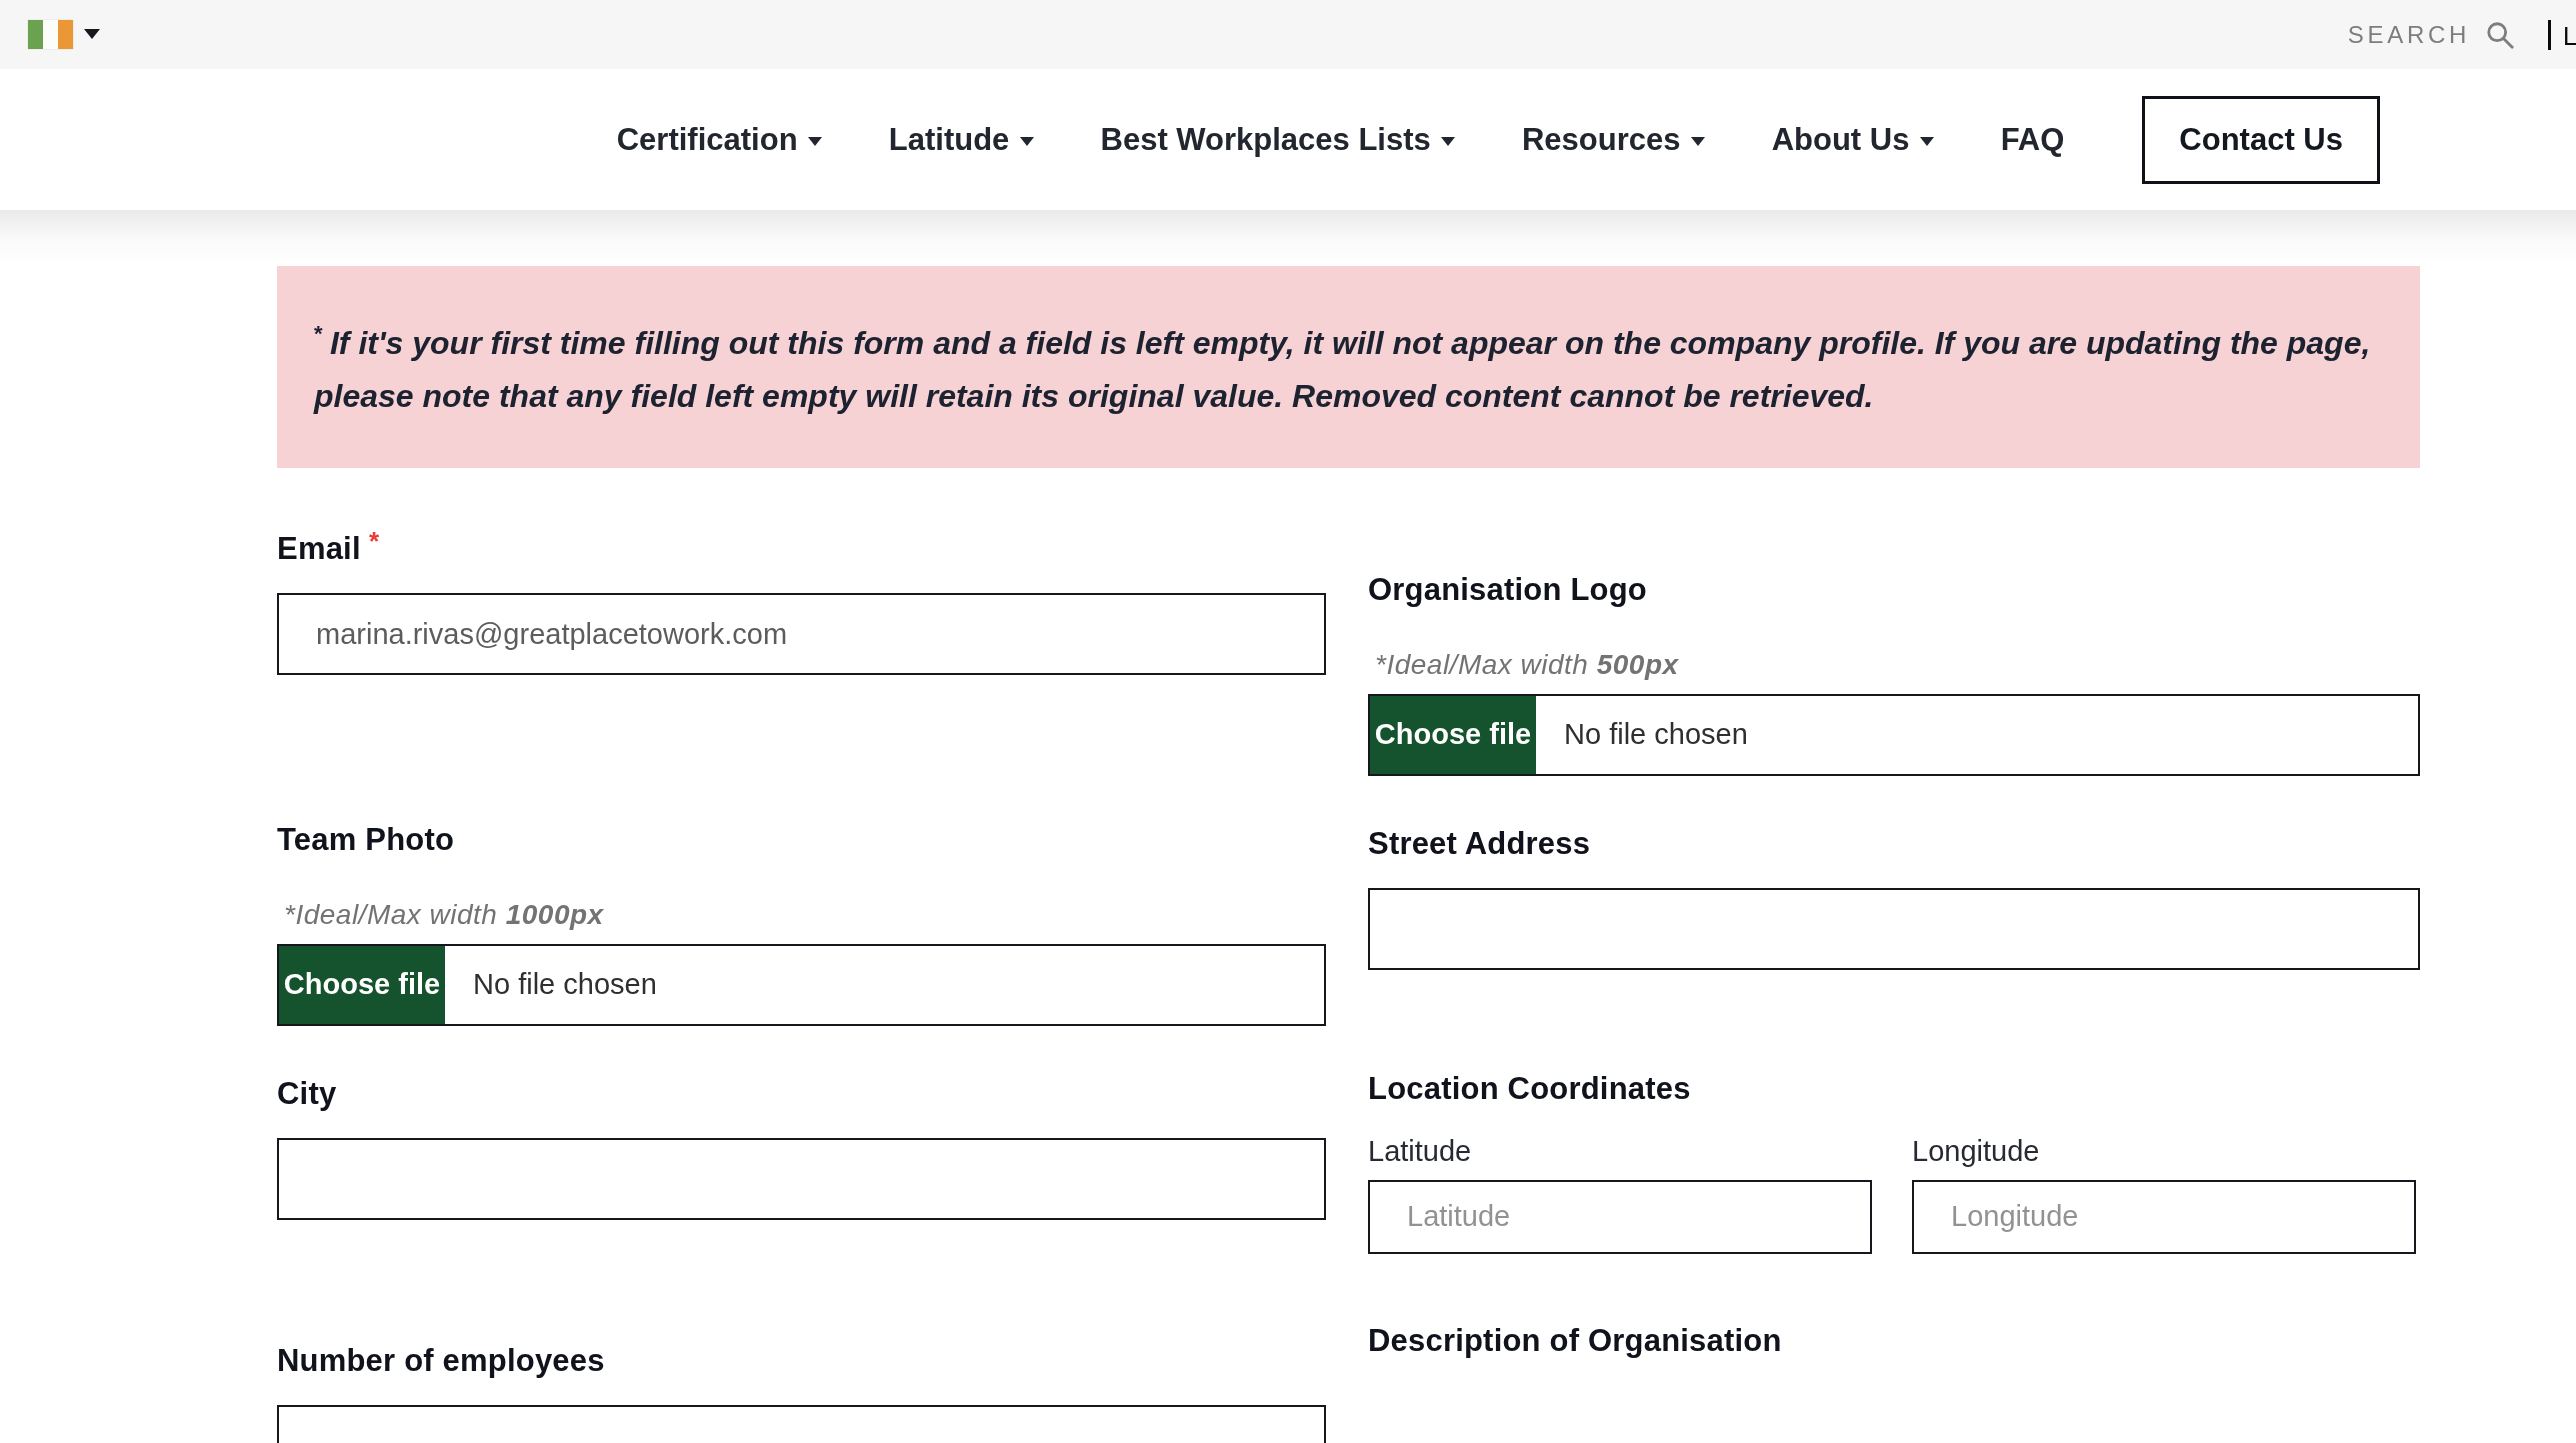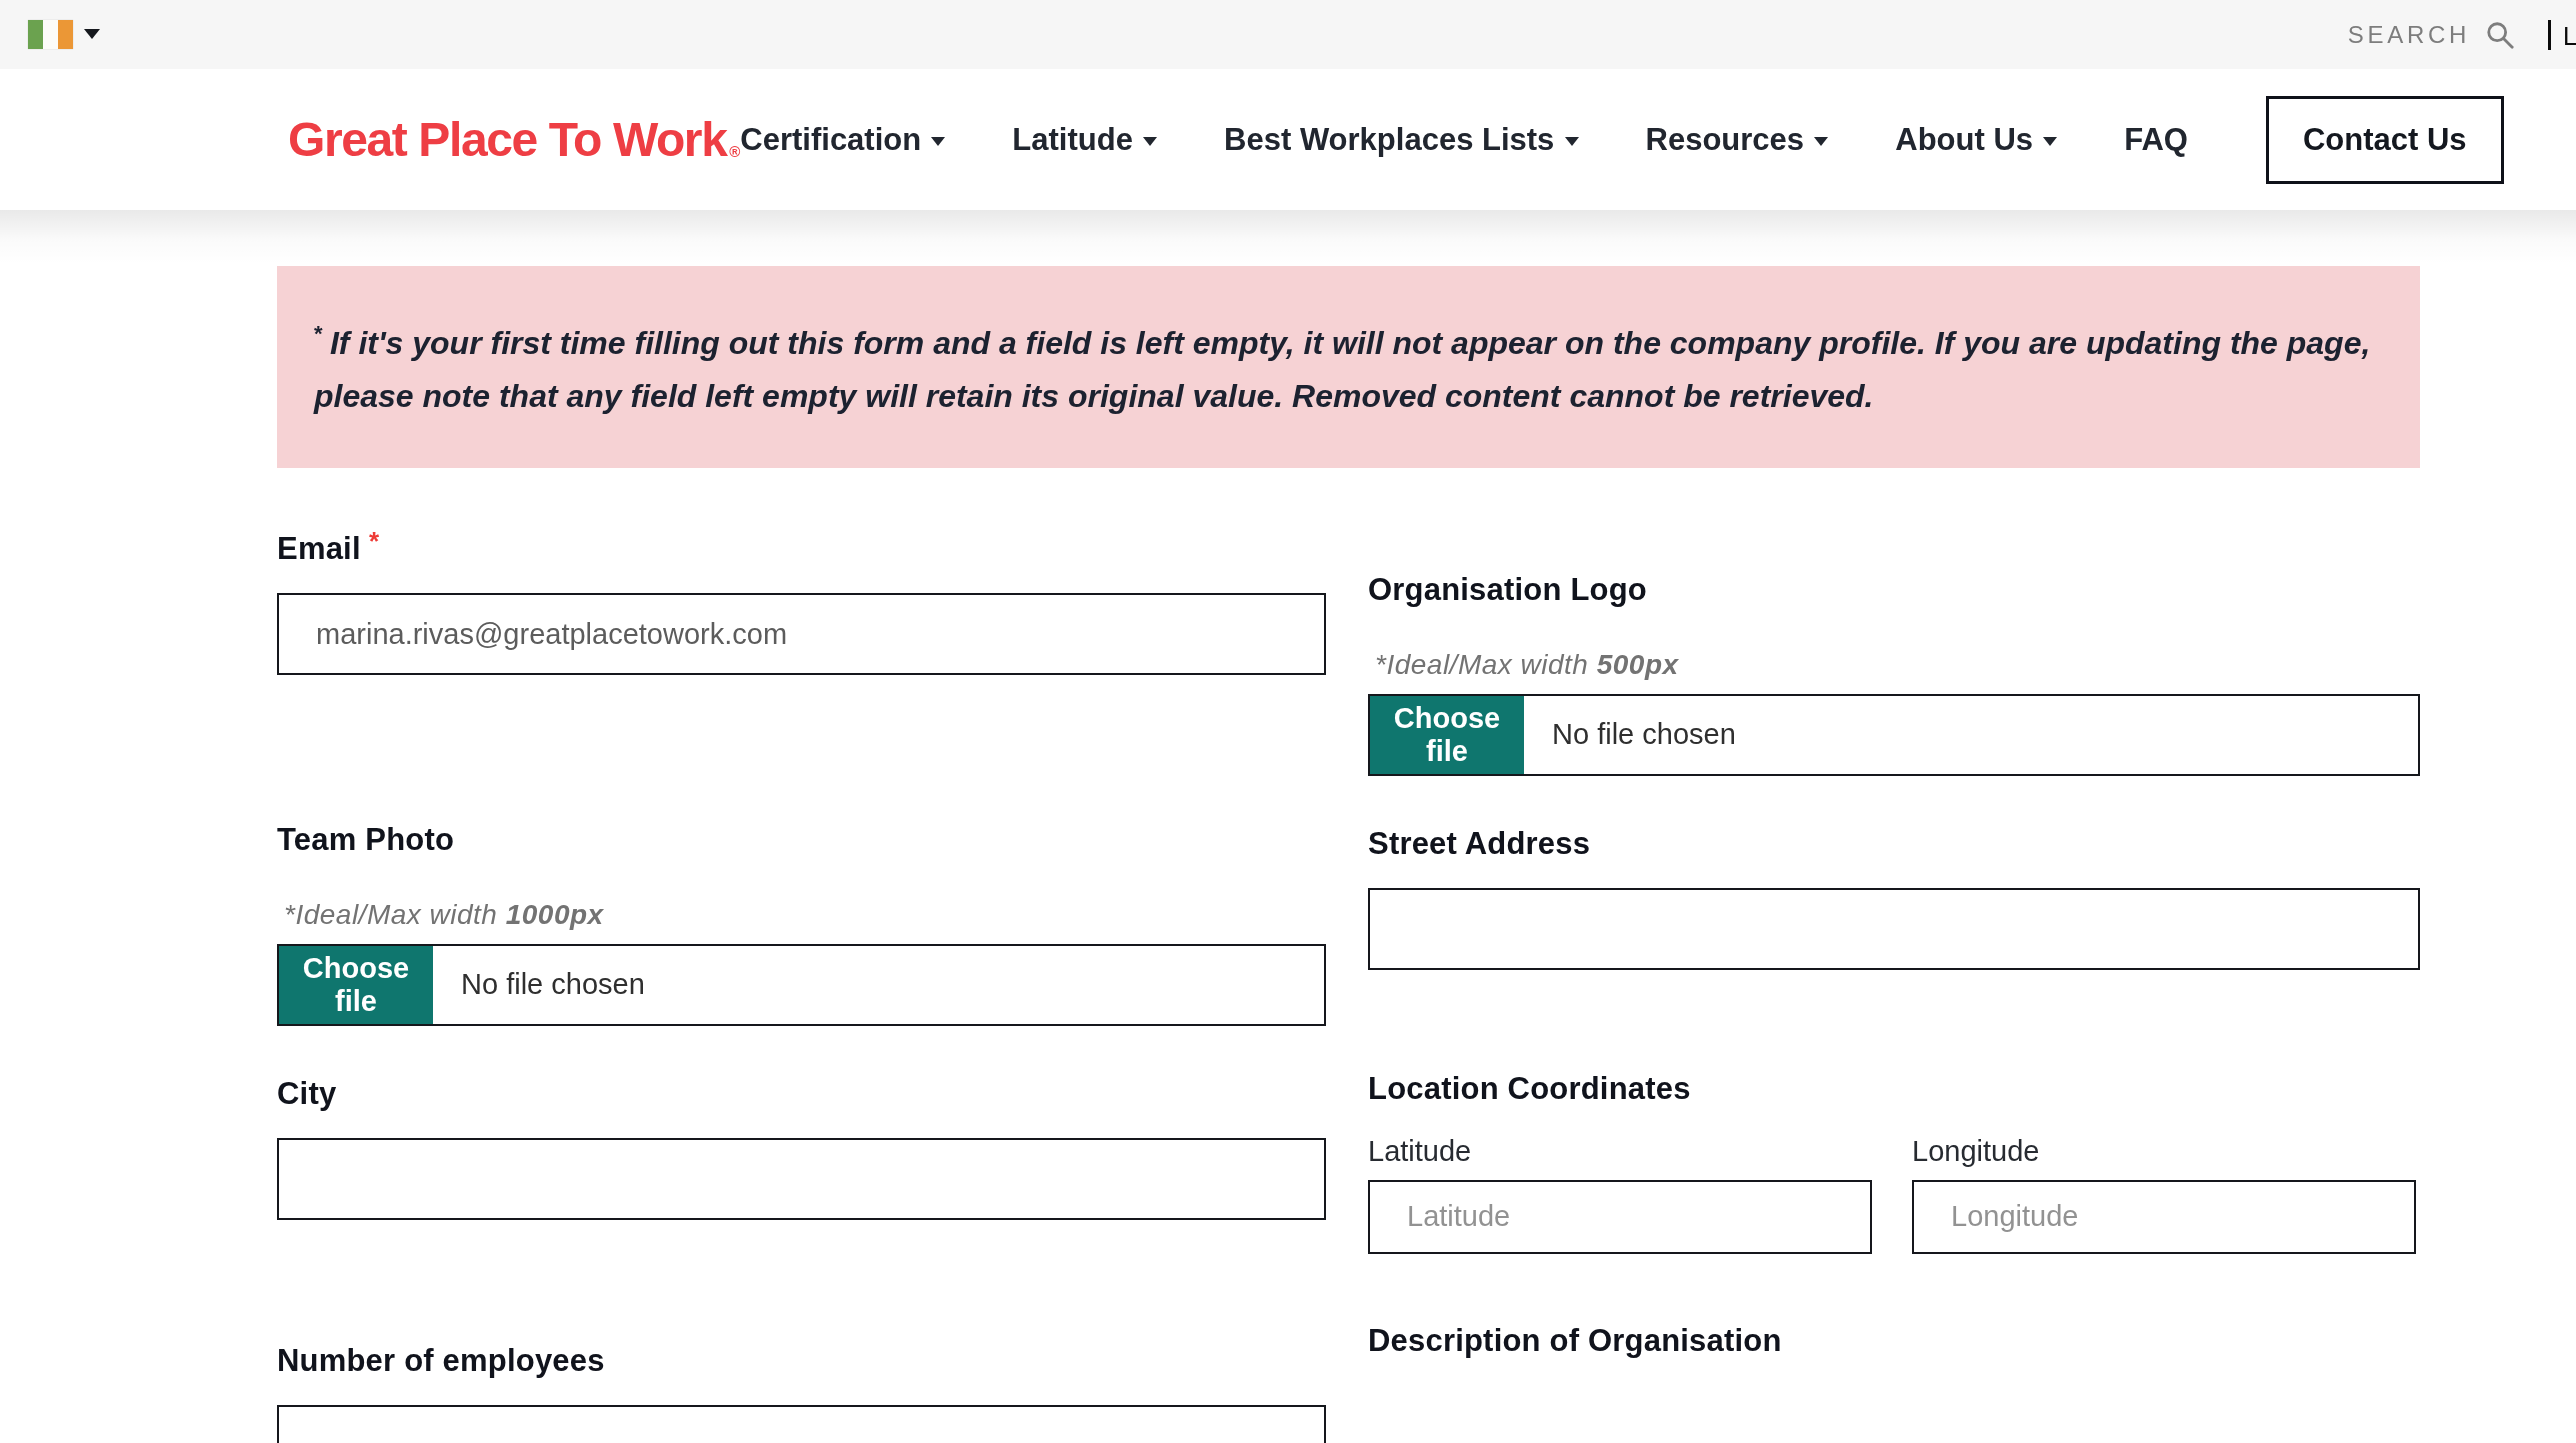--- a/index.html
+++ b/index.html
@@ -45,21 +45,21 @@
   .select-value { font-size:29px; color:#4a4a4a; }
 
   .mt-row2 { margin-top:46px; }
   .mt-row3 { margin-top:50px; }
   .mt-row4 { margin-top:45px; }
   .mt-row5 { margin-top:69px; }
 
   .hint { font-size:28px; font-style:italic; color:#737373; margin:41px 7px 13px; letter-spacing:0.5px; }
   .hint .hint-bold { font-weight:700; }
   .file-input { width:100%; height:82px; border:2.8px solid #15171c; background:#fff; display:flex; align-items:stretch; cursor:pointer; }
-  .file-btn { width:154px; flex:none; background:#0f766e; color:#ffffff; display:flex; align-items:center; justify-content:center; font-size:29px; font-weight:600;text-align:center; }
+  .file-btn { width:166px; flex:none; background:#14532d; color:#ffffff; display:flex; align-items:center; justify-content:center; font-size:29px; font-weight:600;text-align:center; }
   .file-status { display:flex; align-items:center; padding-left:28px; font-size:29px; color:#2f2f2f; }
 
   .coords-row { display:flex; gap:40px; margin-top:28px; }
   .coord { width:504px; }
   .sub-label { font-size:29px; font-weight:400; color:#272b31; margin-bottom:12px; }
   .coord .text-input { height:74px; }
   .employees-group { margin-top:89px; }
 </style>
 </head>
 <body>
@@ -80,24 +80,20 @@
       <svg width="30" height="30" viewBox="0 0 32 32">
         <circle cx="13" cy="13" r="9" fill="none" stroke="#7d7d7d" stroke-width="3"></circle>
         <line x1="20" y1="20" x2="29" y2="29" stroke="#7d7d7d" stroke-width="3" stroke-linecap="round"></line>
       </svg>
     </div>
     <div class="topbar-divider"></div>
     <span class="login-partial">L</span>
   </div>
 
   <div class="navbar">
-    <div class="logo">
-      <span>Great Place To Work</span>
-      <span class="reg">®</span>
-    </div>
     <ul class="nav-items">
       <li class="nav-item">
         <span>Certification</span>
         <span class="nav-caret"></span>
       </li>
       <li class="nav-item">
         <span>Latitude</span>
         <span class="nav-caret"></span>
       </li>
       <li class="nav-item">

